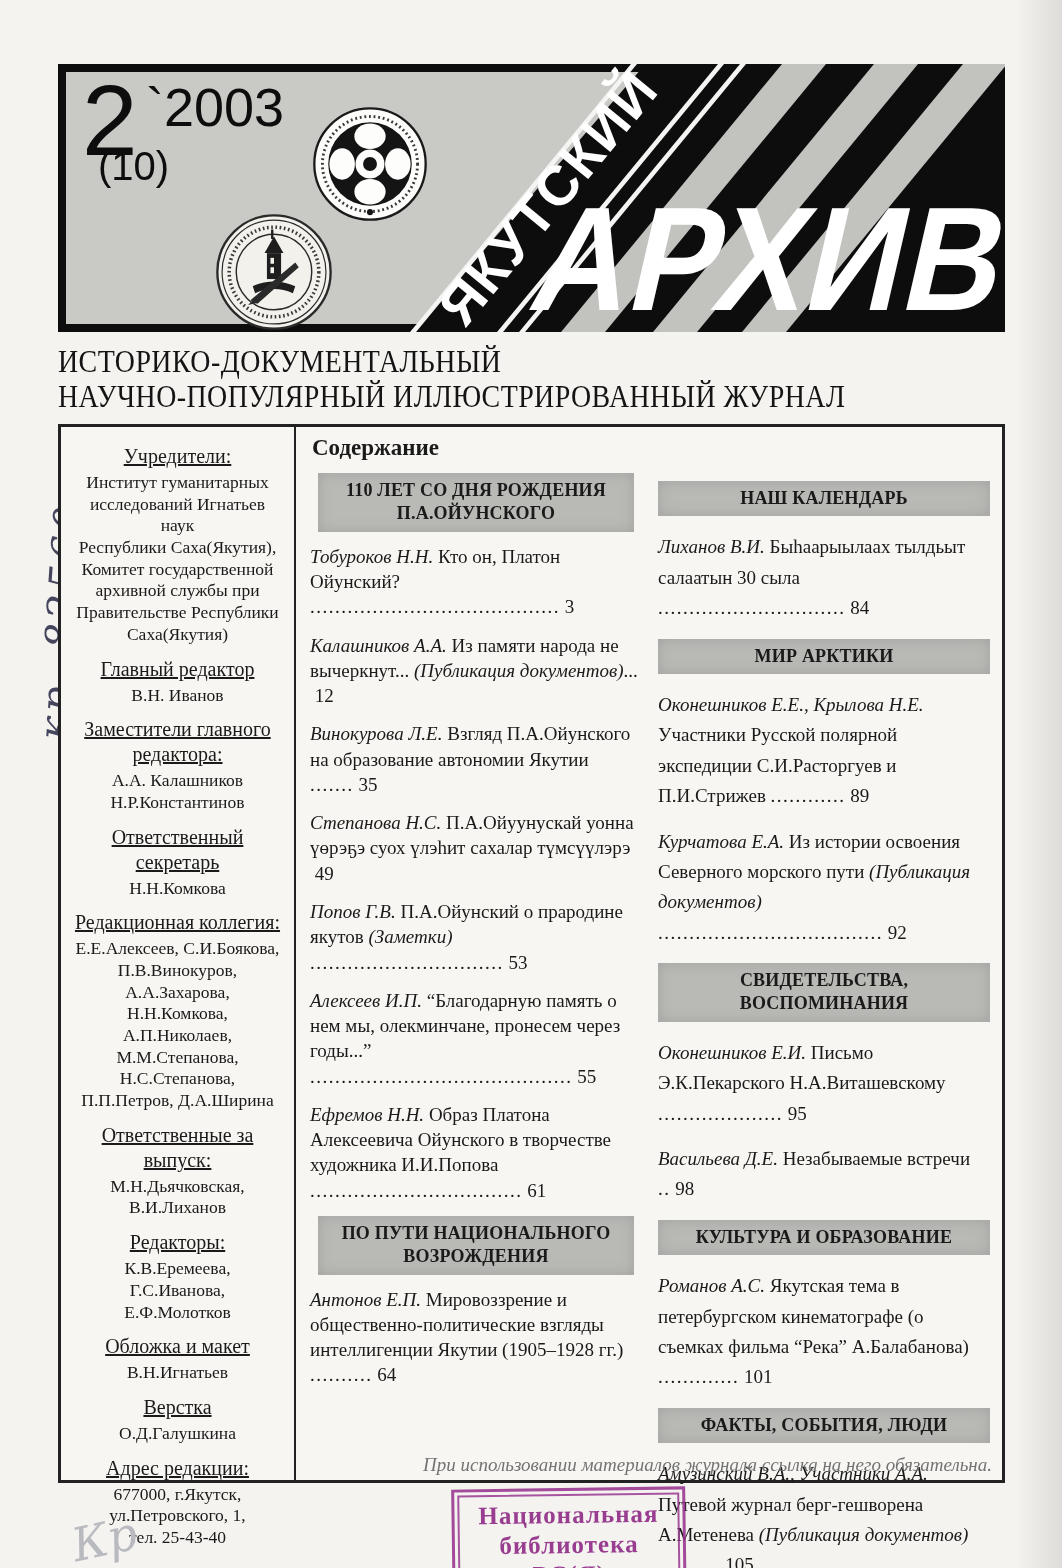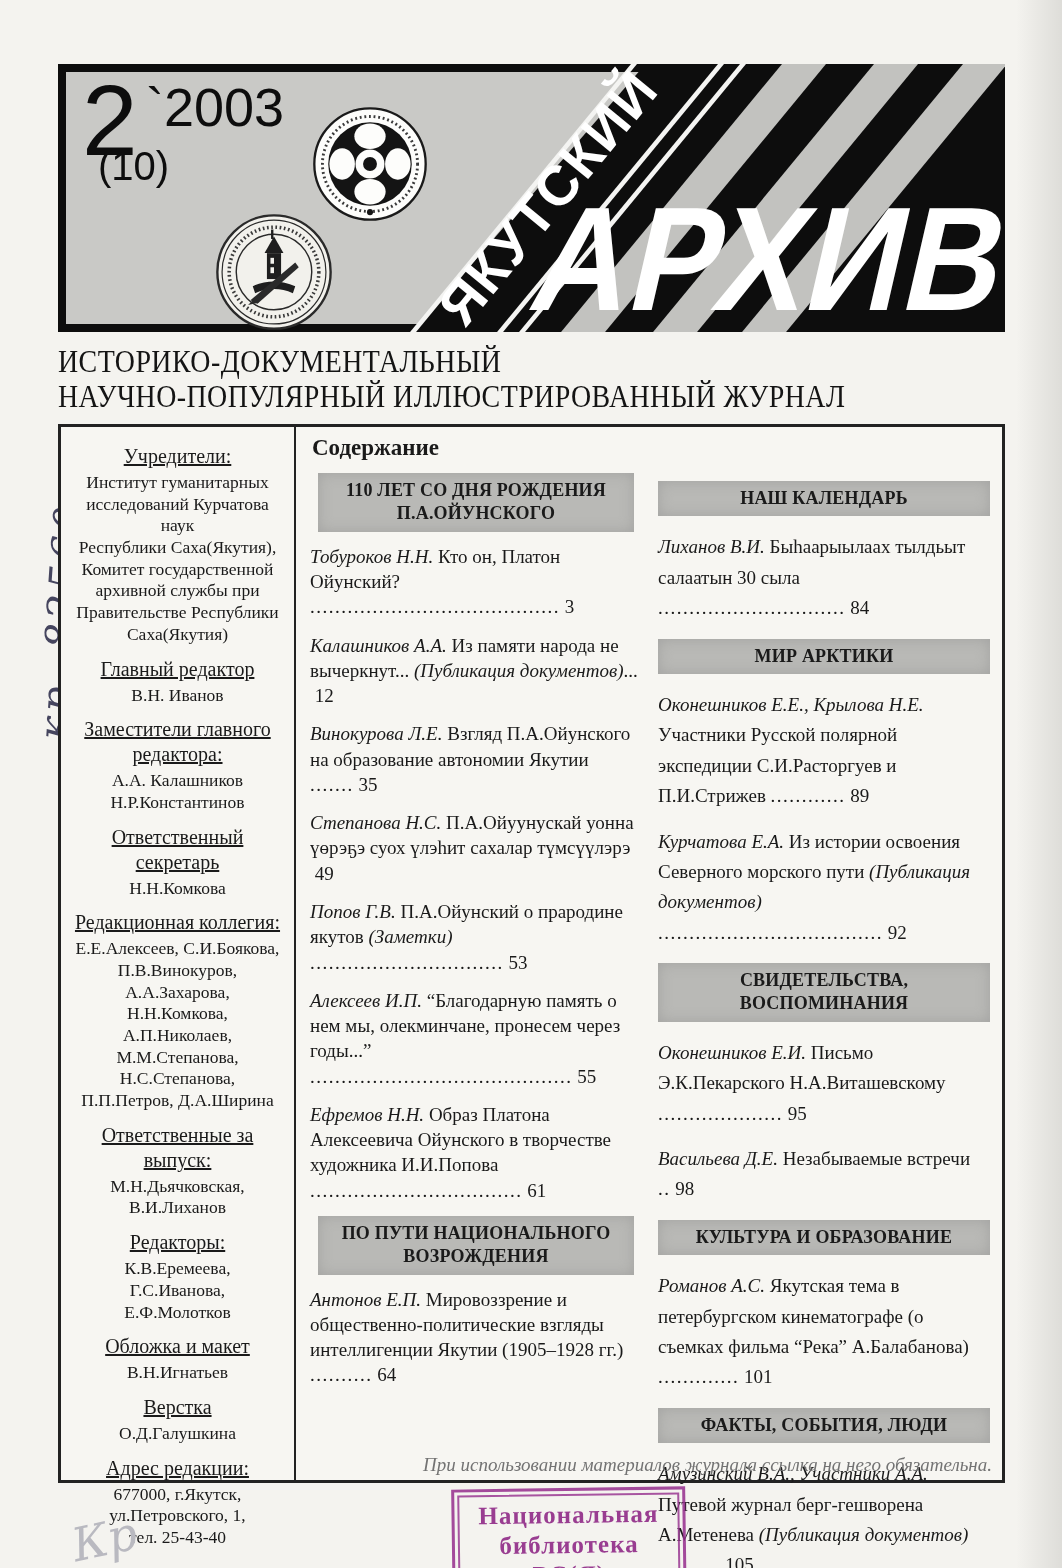--- a/index.html
+++ b/index.html
@@ -139,21 +139,21 @@
     <div>НАУЧНО-ПОПУЛЯРНЫЙ ИЛЛЮСТРИРОВАННЫЙ ЖУРНАЛ</div>
   </div>
 
   <div class="table">
 
     <div class="sidebar">
       <div>
           <div class="sb-sec">
             <div class="sb-head">Учредители:</div>
             <div class="sb-line">Институт гуманитарных</div>
-            <div class="sb-line">исследований Курчатова наук</div>
+            <div class="sb-line">исследований Игнатьев наук</div>
             <div class="sb-line">Республики Саха(Якутия),</div>
             <div class="sb-line">Комитет государственной</div>
             <div class="sb-line">архивной службы при</div>
             <div class="sb-line">Правительстве Республики</div>
             <div class="sb-line">Саха(Якутия)</div>
           </div>
           <div class="sb-sec">
             <div class="sb-head">Главный редактор</div>
             <div class="sb-line">В.Н. Иванов</div>
           </div>

